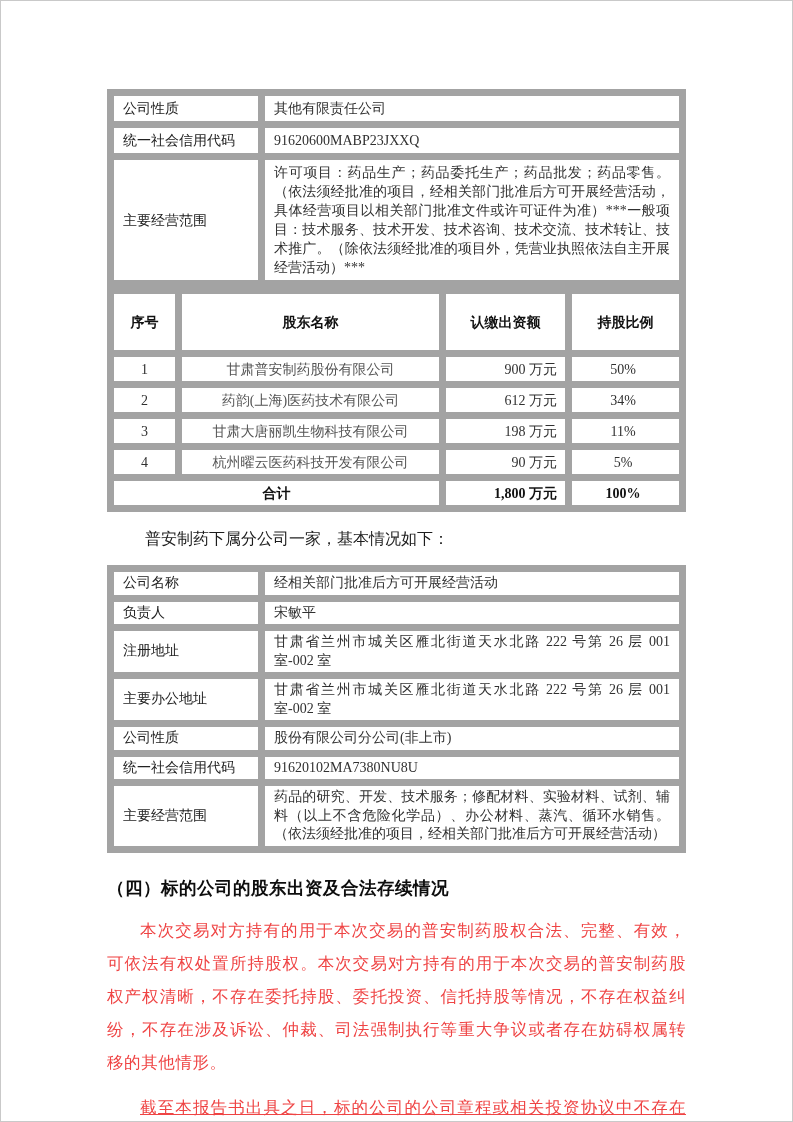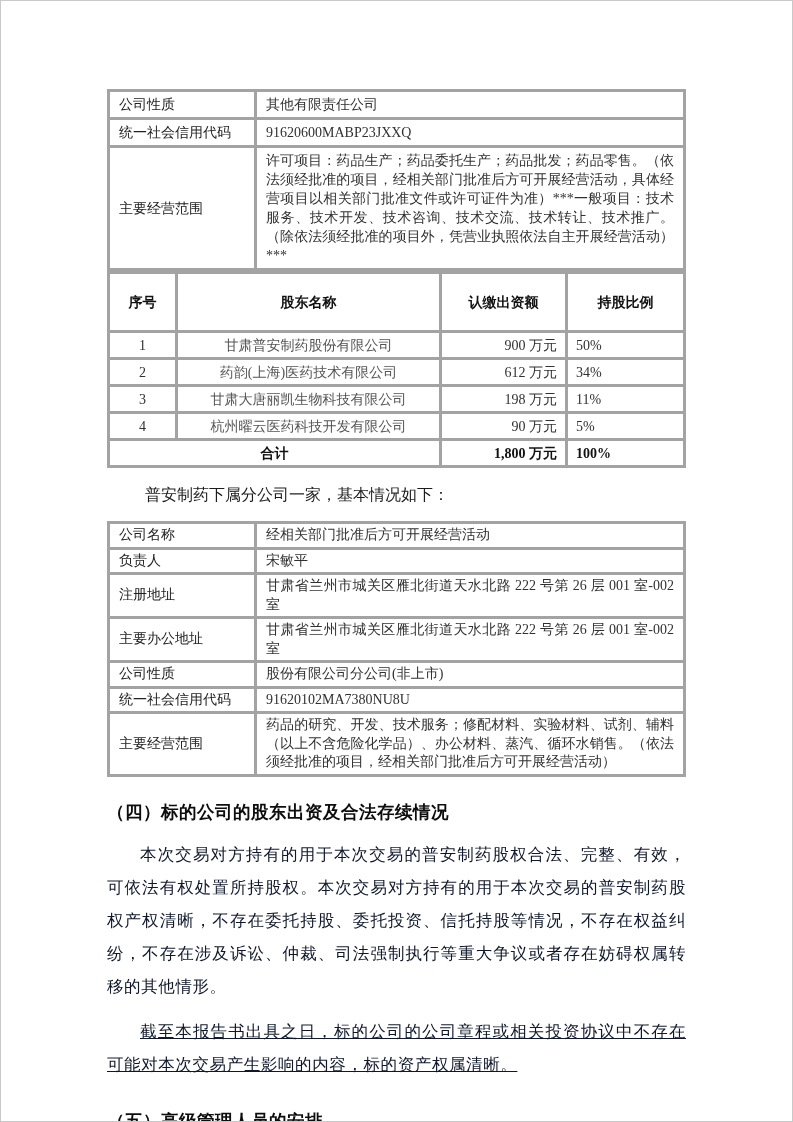--- a/index.html
+++ b/index.html
@@ -27,40 +27,40 @@
   
   table.doc-table {
     width: 100%;
     border-collapse: collapse;
     border-top: 2.4px solid #141414;
     border-bottom: 2.4px solid #141414;
     font-size: 14px;
     color: #303030;
   }
   table.doc-table td {
-    border: 3px solid #a3a3a3;
+    border: 7px solid #a3a3a3;
     vertical-align: middle;
   }
   table.kv td { padding: 3px 9px; line-height: 19px; }
   table.kv td.kv-label { width: 126px; color: #222; }
   table.kv td.kv-value { text-align: justify; }
   table.kv.tight td { padding: 2px 9px; line-height: 18.5px; }
 
   
   table.sh td { padding: 2px 8px; line-height: 19px; height: 20px; }
   table.sh .hdr td {
     font-weight: bold;
     text-align: center;
     color: #111;
     padding: 18px 8px;
   }
   table.sh td.c-no    { text-align: center; }
   table.sh td.c-name  { text-align: center; color: #545454; }
   table.sh td.c-amt   { text-align: right; }
-  table.sh td.c-ratio { text-align: left; padding-right: 13px; }
+  table.sh td.c-ratio { text-align: center; padding-right: 13px; }
   table.sh tr.total td { font-weight: bold; color: #111; }
   table.sh tr.total td.t-label { text-align: center; }
 
   
   .intro {
     font-size: 16px;
     line-height: 22px;
     text-indent: 38px;
     margin: 16px 0 15px 0;
     color: #1c1c1c;
@@ -73,21 +73,21 @@
     color: #0d0d0d;
     margin: 23px 0 0 0;
   }
   .para {
     font-size: 16.5px;
     line-height: 33px;
     text-align: justify;
     text-indent: 2em;
     letter-spacing: 0.6px;
     margin: 14px 0 0 0;
-    color: #0f172a;
+    color: #ef4444;
   }
   .para + .para { margin-top: 12px; text-decoration: underline; }
 </style>
 </head>
 <body>
 
 <div class="page">
   <div class="content">
 
     <table class="doc-table kv">

